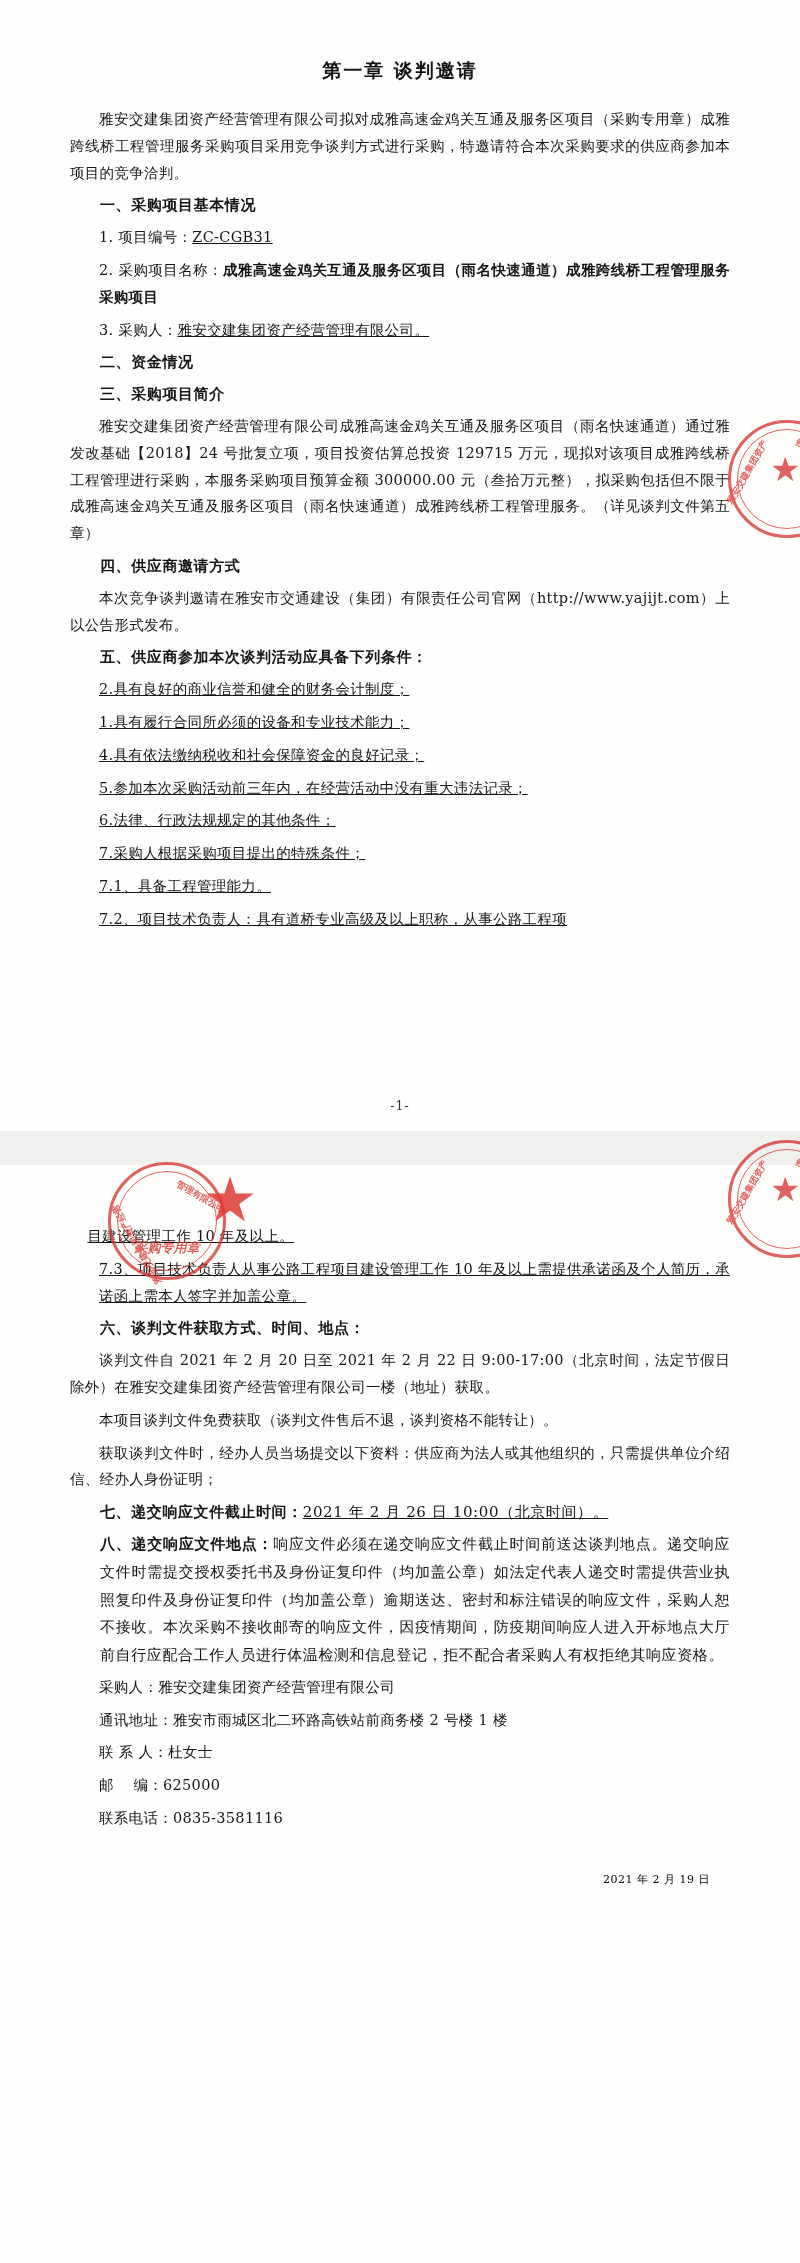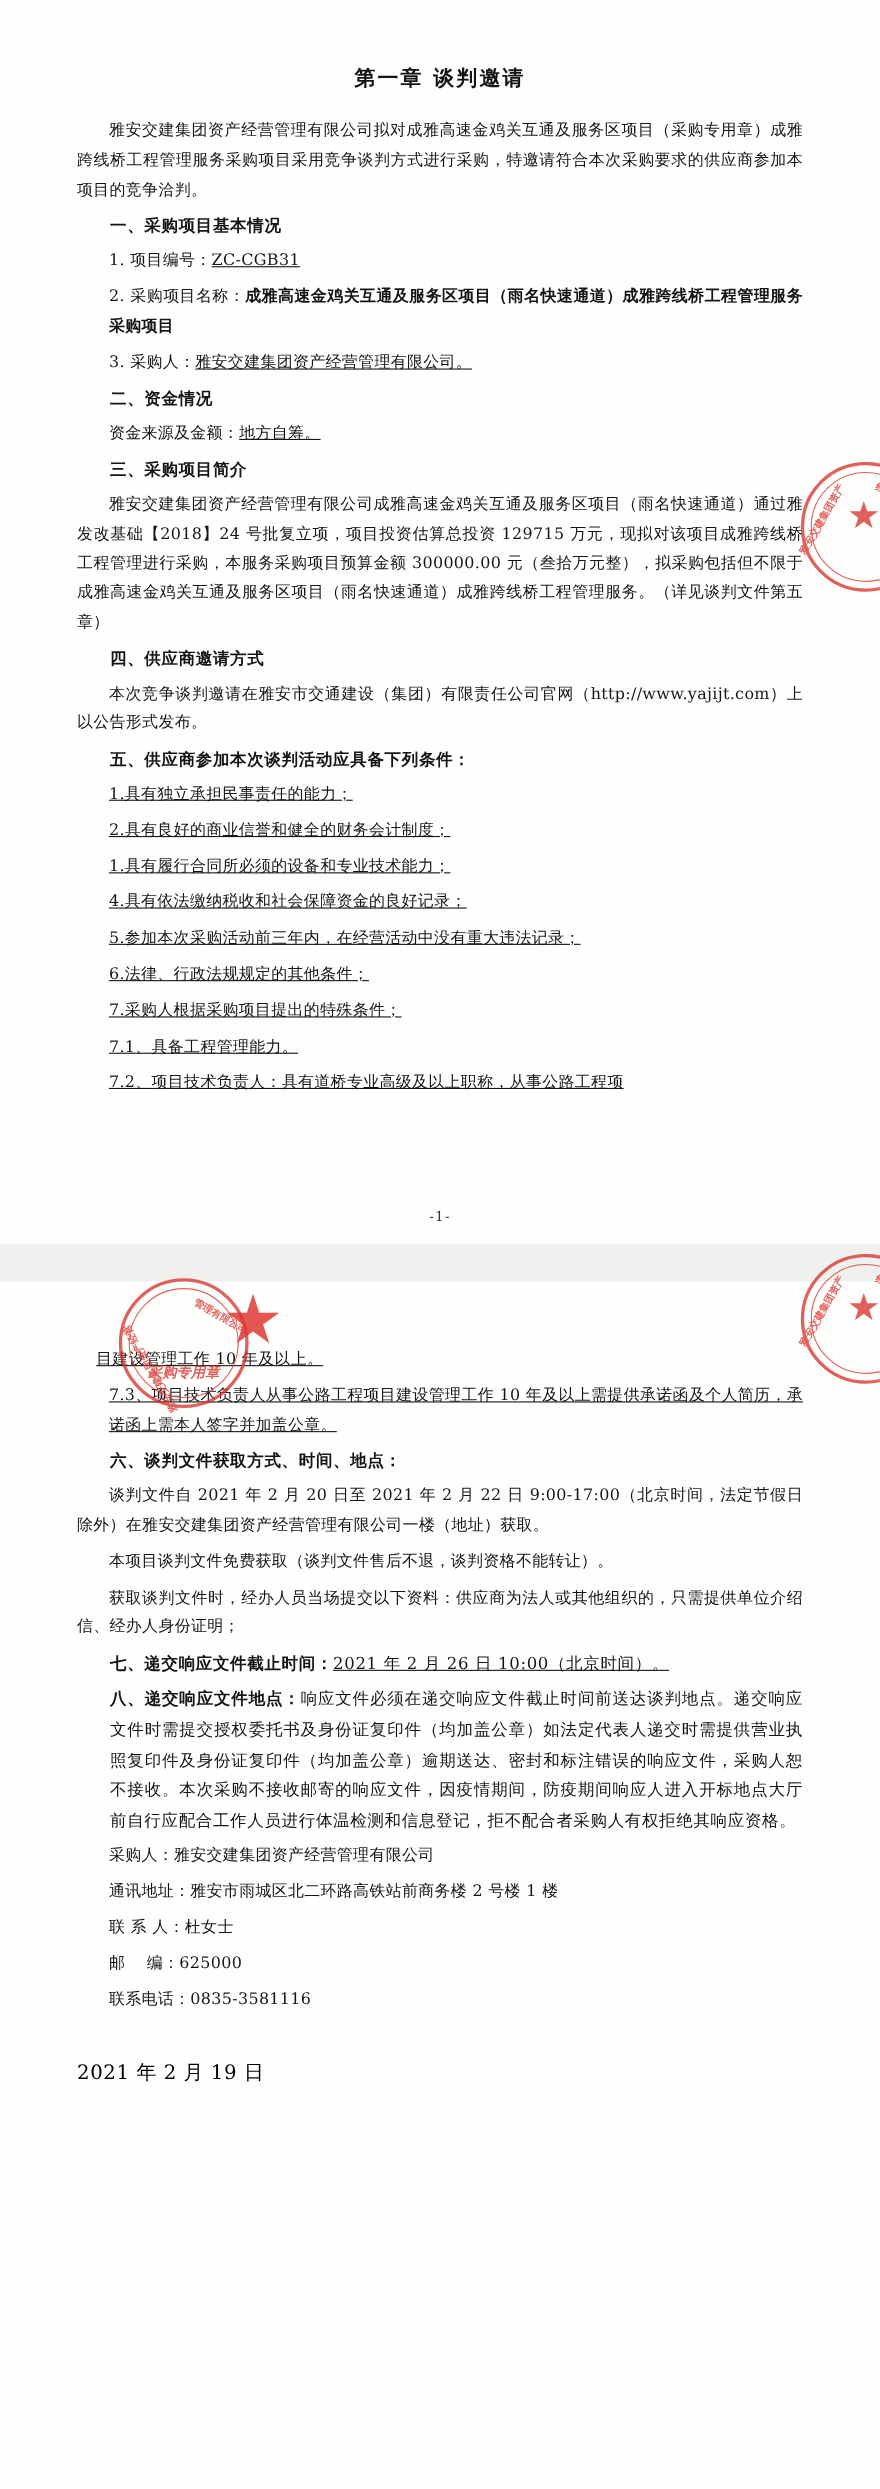--- a/index.html
+++ b/index.html
@@ -59,21 +59,22 @@
     position: absolute;
     bottom: 18px;
     left: 0;
     width: 100%;
     text-align: center;
     font-size: 12.5px;
     color: #333;
     letter-spacing: 1px;
   }
   .date-line {
-    font-size: 18px;
+    text-align: right;
+    font-size: 11px;
     margin-top: 40px;
     padding-right: 20px;
     letter-spacing: 0.5px;
   }
 
   
   .seal {
     position: absolute;
     border-radius: 50%;
     border: 3px solid #d8342f;
@@ -180,32 +181,28 @@
       <span>1. 项目编号：</span><span class="u">ZC-CGB31</span>
     </p>
     <p class="ind-item">
       <span>2. 采购项目名称：</span><span class="b">成雅高速金鸡关互通及服务区项目（雨名快速通道）成雅跨线桥工程管理服务采购项目</span>
     </p>
     <p class="ind-item">
       <span>3. 采购人：</span><span class="u">雅安交建集团资产经营管理有限公司。</span>
     </p>
 
     <p class="sec">二、资金情况</p>
-    <p class="ind-item">
-      <span>资金来源及金额：</span><span class="u">地方自筹。</span>
-    </p>
 
     <p class="sec">三、采购项目简介</p>
     <p class="ind2">雅安交建集团资产经营管理有限公司成雅高速金鸡关互通及服务区项目（雨名快速通道）通过雅发改基础【2018】24 号批复立项，项目投资估算总投资 129715 万元，现拟对该项目成雅跨线桥工程管理进行采购，本服务采购项目预算金额 300000.00 元（叁拾万元整），拟采购包括但不限于成雅高速金鸡关互通及服务区项目（雨名快速通道）成雅跨线桥工程管理服务。（详见谈判文件第五章）</p>
 
     <p class="sec">四、供应商邀请方式</p>
     <p class="ind2">本次竞争谈判邀请在雅安市交通建设（集团）有限责任公司官网（http://www.yajijt.com）上以公告形式发布。</p>
 
     <p class="sec">五、供应商参加本次谈判活动应具备下列条件：</p>
-    <p class="ind-item u">1.具有独立承担民事责任的能力；</p>
     <p class="ind-item u">2.具有良好的商业信誉和健全的财务会计制度；</p>
     <p class="ind-item u">1.具有履行合同所必须的设备和专业技术能力；</p>
     <p class="ind-item u">4.具有依法缴纳税收和社会保障资金的良好记录；</p>
     <p class="ind-item u">5.参加本次采购活动前三年内，在经营活动中没有重大违法记录；</p>
     <p class="ind-item u">6.法律、行政法规规定的其他条件；</p>
     <p class="ind-item u">7.采购人根据采购项目提出的特殊条件；</p>
     <p class="ind-item u">7.1、具备工程管理能力。</p>
     <p class="ind-item u">7.2、项目技术负责人：具有道桥专业高级及以上职称，从事公路工程项</p>
 
     <div class="seal seal-ring" id="seal-p1">

